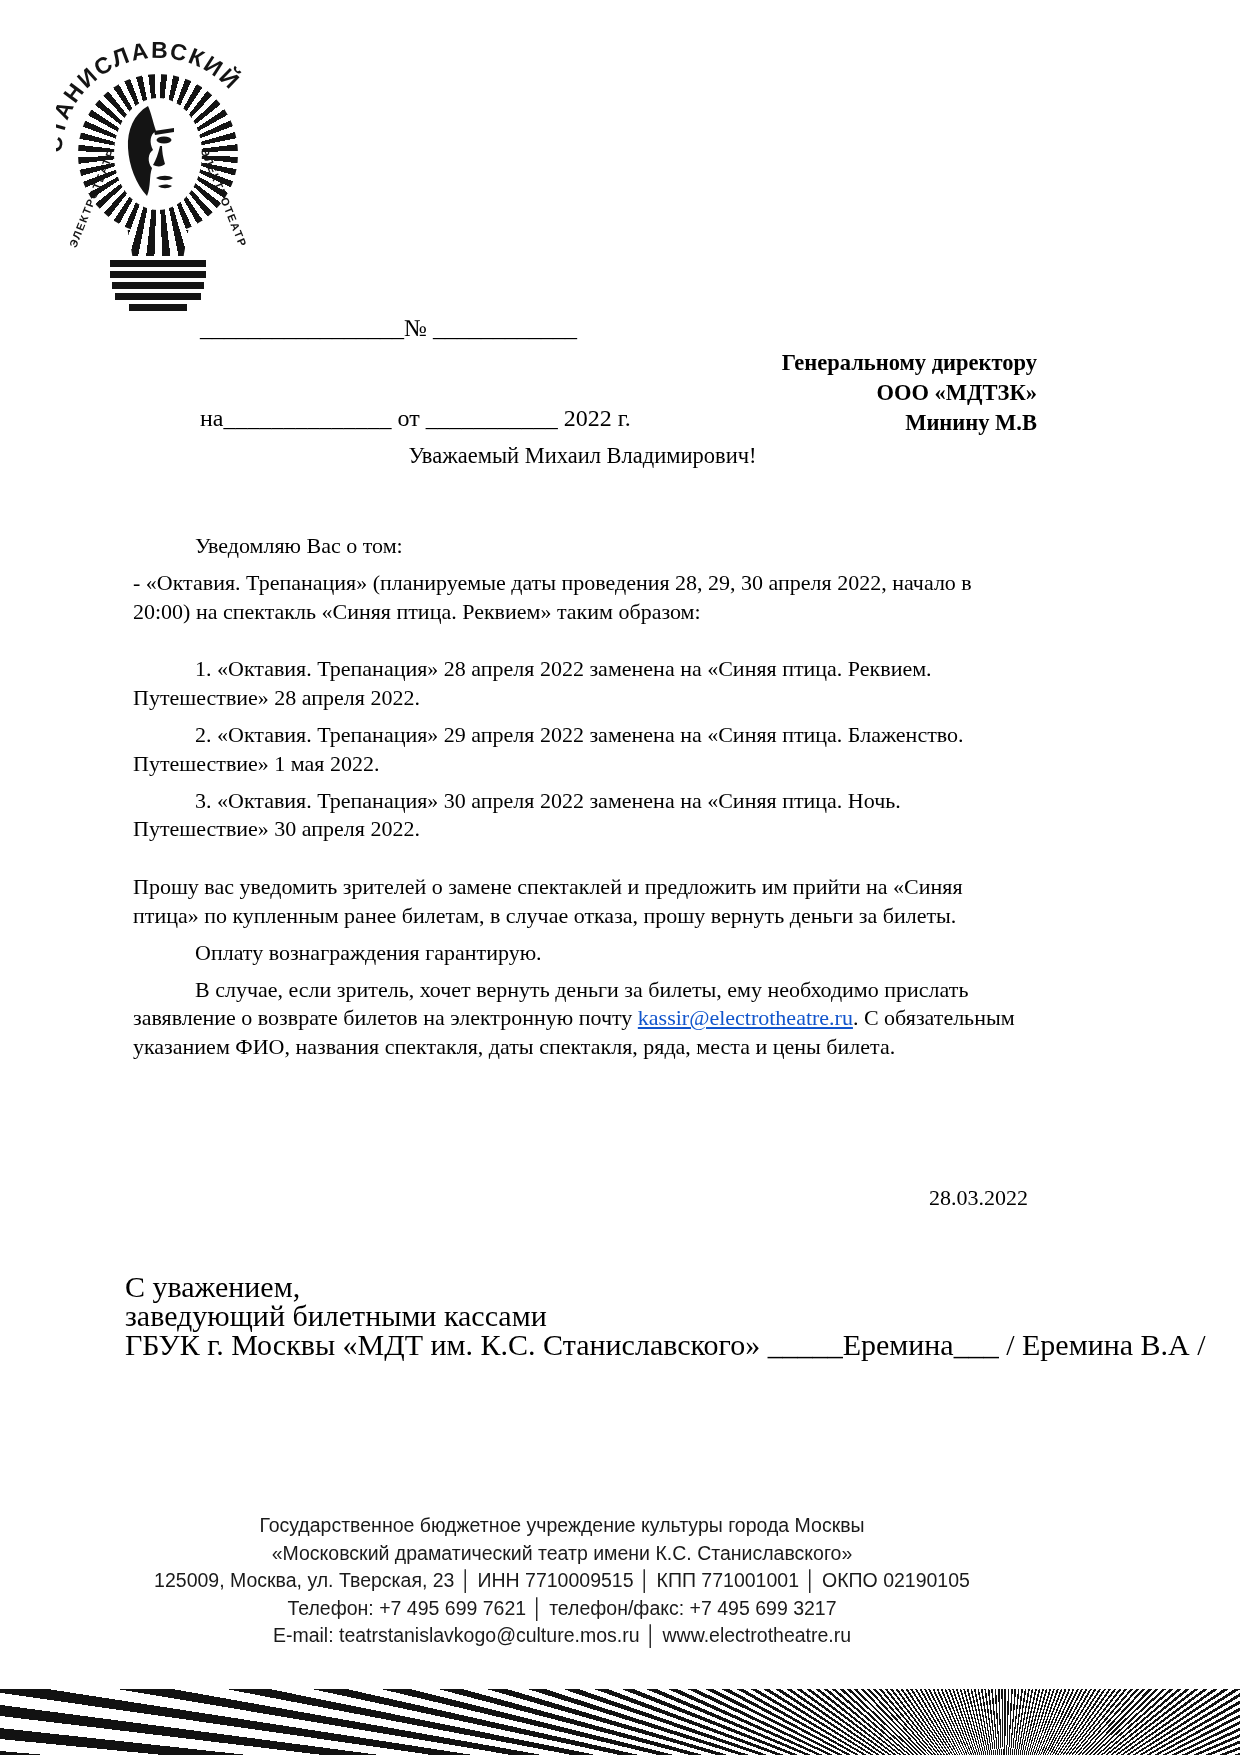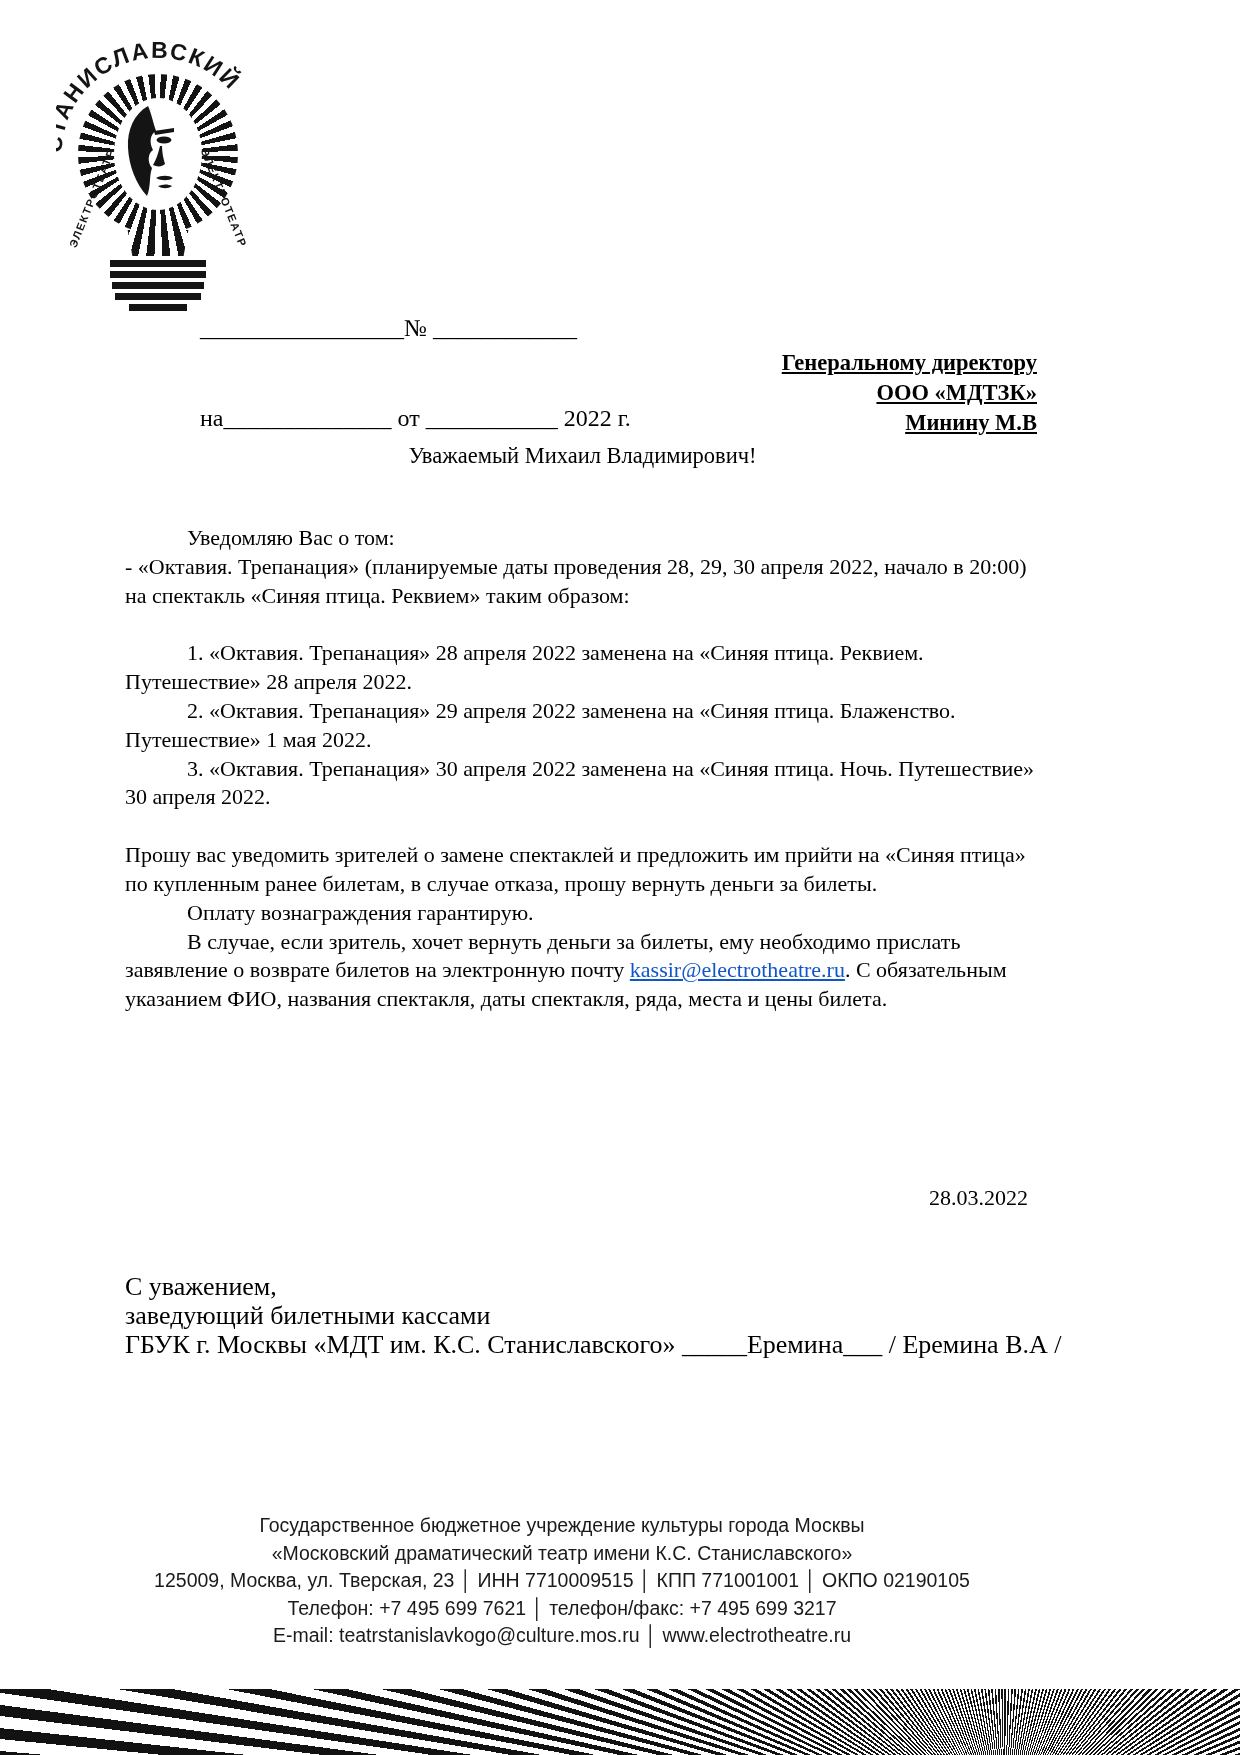--- a/index.html
+++ b/index.html
@@ -38,36 +38,36 @@
     font-family:"Liberation Sans", sans-serif; font-weight:bold;
     font-size:11px; letter-spacing:1.5px; color:#141414; white-space:nowrap;
   }
   .side-left  { left:-26px; top:152px; transform:rotate(-68deg); }
   .side-right { right:-26px; top:152px; transform:rotate(68deg); }
 
   
   .ref { position:absolute; left:200px; top:253px; font-size:24px; line-height:30px; white-space:pre; }
 
   
-  .addr { position:absolute; right:203px; top:348px; text-align:right; font-weight:bold; font-size:22.5px; line-height:30px;text-decoration:underline; }
+  .addr { position:absolute; right:203px; top:348px; text-align:right; font-weight:bold; font-size:22.5px; line-height:30px; }
 
   
   .salut { position:absolute; left:125px; top:443px; width:915px; text-align:center; font-size:22.5px; }
 
   
   .body-col { position:absolute; left:125px; top:524px; width:913px; font-size:22px; line-height:28.8px; }
-  .body-col p { margin:0; }
+  .body-col p { margin:8px; }
   .indent { text-indent:62px; }
   .gap { margin-top:29px !important; }
   .bold { font-weight:bold; }
   .email-link { color:#1155cc; text-decoration:underline; }
 
   
   .date-line { position:absolute; right:212px; top:1185px; font-size:22px; }
-  .sig { position:absolute; left:125px; top:1272px; font-size:26px; line-height:29px; }
+  .sig { position:absolute; left:125px; top:1272px; font-size:30px; line-height:29px; }
 
   
   .footer {
     position:absolute; left:0; top:1512px; width:1124px; text-align:center;
     font-family:"Liberation Sans", sans-serif; font-size:19.5px; line-height:27.5px; color:#1a1a1a;
   }
 
   
   .band {
     position:absolute; left:0; bottom:0; width:1240px; height:66px;

